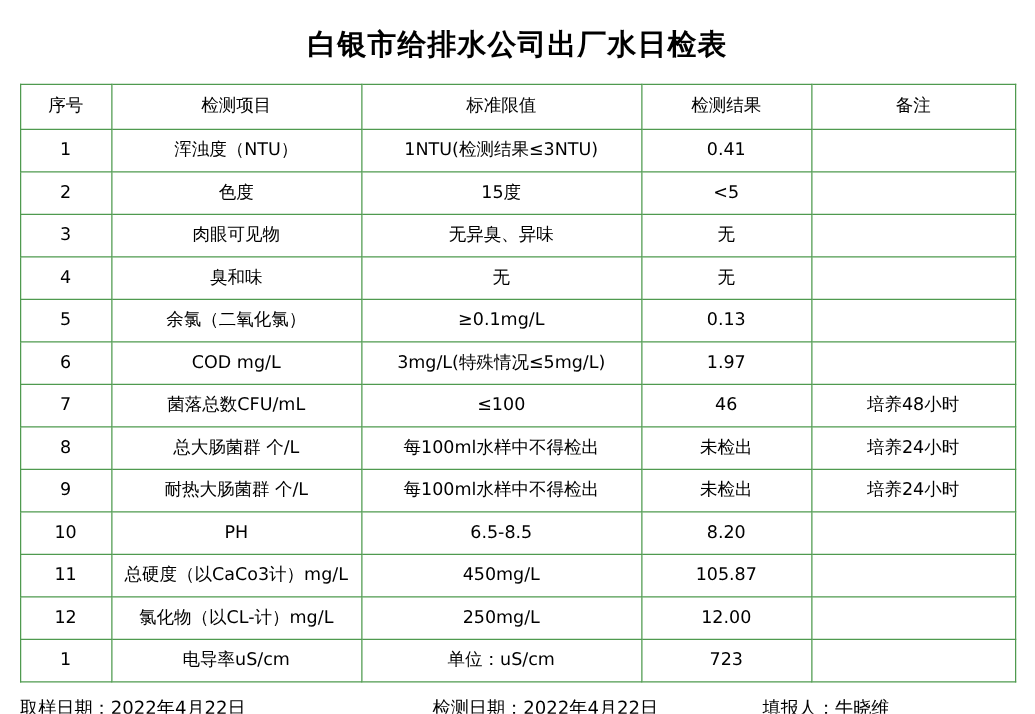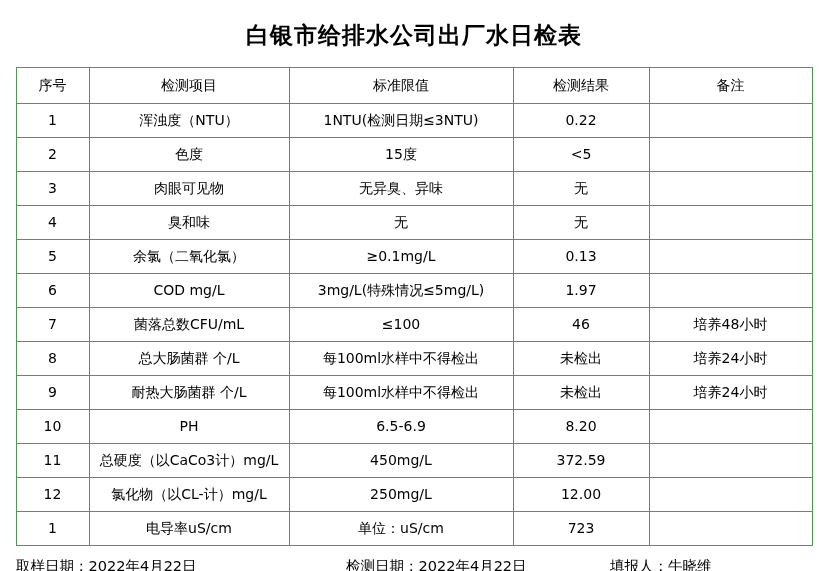--- a/index.html
+++ b/index.html
@@ -109,22 +109,22 @@
         <th>检测项目</th>
         <th>标准限值</th>
         <th>检测结果</th>
         <th>备注</th>
       </tr>
     </thead>
     <tbody>
       <tr>
         <td class="mono">1</td>
         <td>浑浊度（NTU）</td>
-        <td class="mono">1NTU(检测日期≤3NTU)</td>
-        <td class="mono">0.22</td>
+        <td class="mono">1NTU(检测结果≤3NTU)</td>
+        <td class="mono">0.41</td>
         <td></td>
       </tr>
       <tr>
         <td class="mono">2</td>
         <td>色度</td>
         <td class="mono">15度</td>
         <td class="mono">&lt;5</td>
         <td></td>
       </tr>
       <tr>
@@ -172,29 +172,29 @@
       <tr>
         <td class="mono">9</td>
         <td>耐热大肠菌群 个/L</td>
         <td>每100ml水样中不得检出</td>
         <td>未检出</td>
         <td>培养24小时</td>
       </tr>
       <tr>
         <td class="mono">10</td>
         <td class="mono">PH</td>
-        <td class="mono">6.5-6.9</td>
+        <td class="mono">6.5-8.5</td>
         <td class="mono">8.20</td>
         <td></td>
       </tr>
       <tr>
         <td class="mono">11</td>
         <td>总硬度（以CaCo3计）mg/L</td>
         <td class="mono">450mg/L</td>
-        <td class="mono">372.59</td>
+        <td class="mono">105.87</td>
         <td></td>
       </tr>
       <tr>
         <td class="mono">12</td>
         <td>氯化物（以CL-计）mg/L</td>
         <td class="mono">250mg/L</td>
         <td class="mono">12.00</td>
         <td></td>
       </tr>
       <tr>

